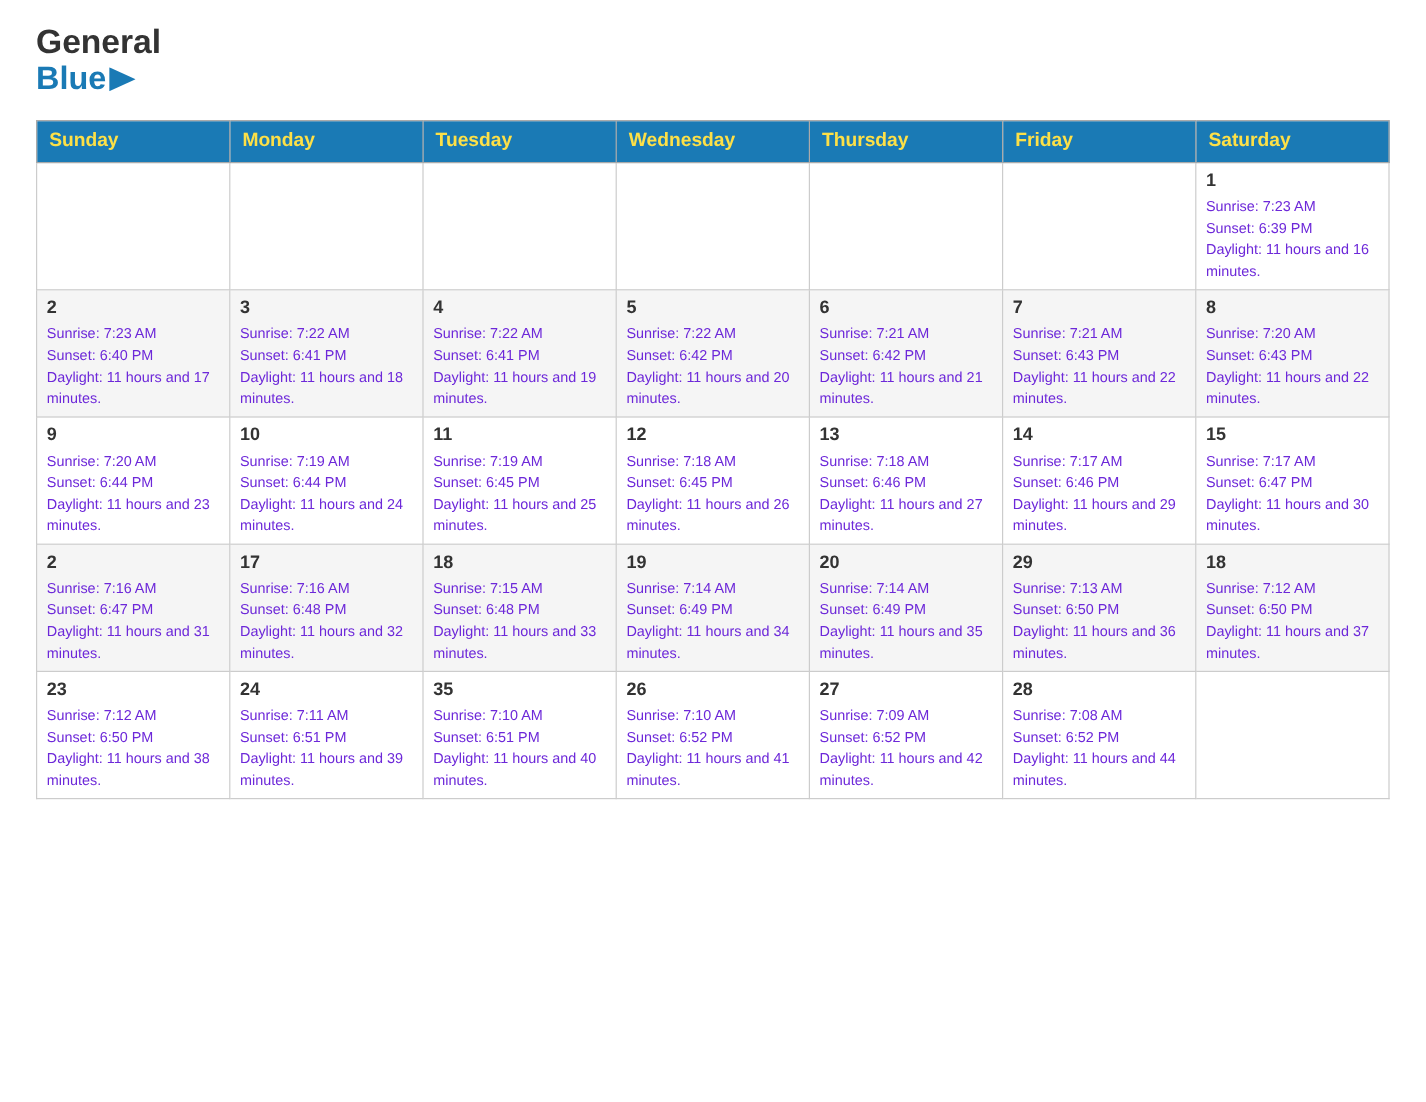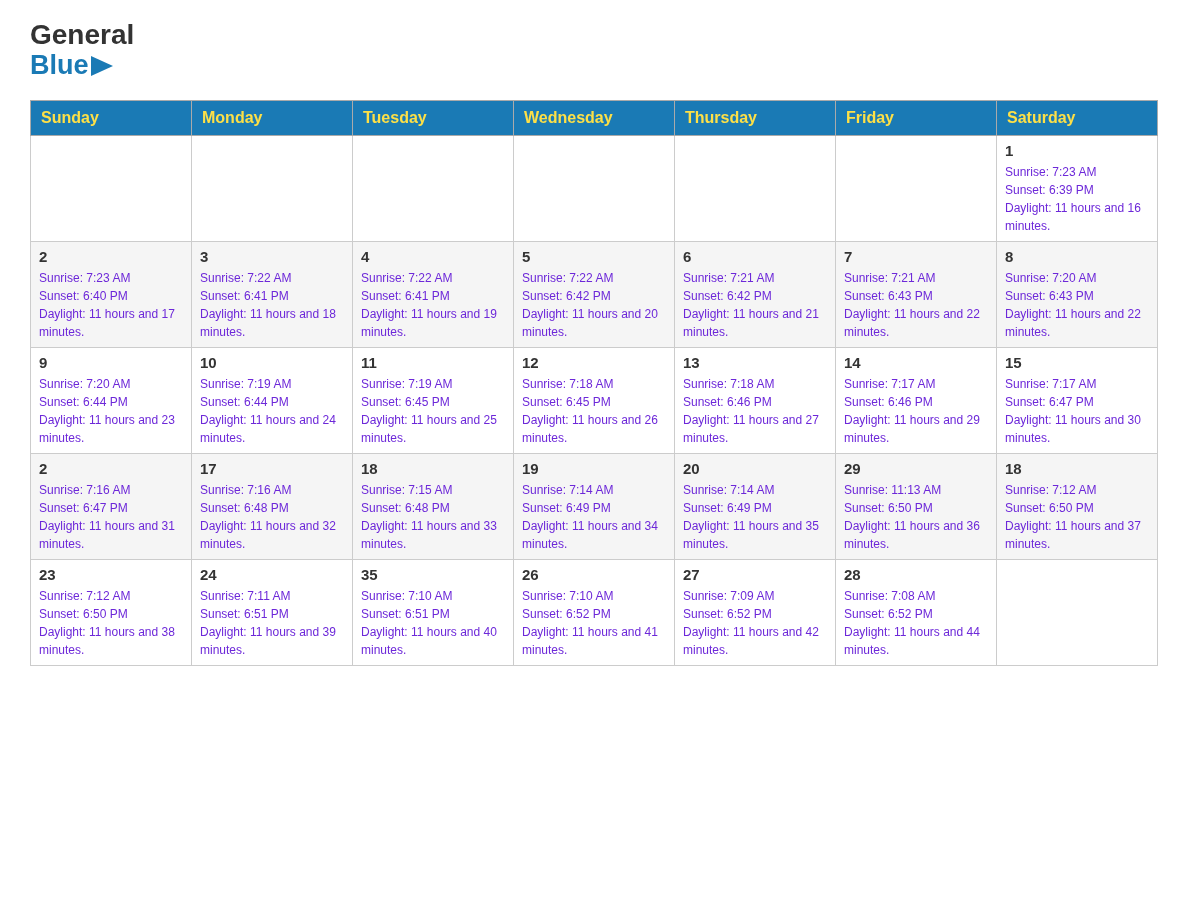--- a/index.html
+++ b/index.html
@@ -242,21 +242,21 @@
 Daylight: 11 hours and 34 minutes.</div>
         </td>
         <td>
           <span class="day-num">20</span>
           <div class="day-info" style="white-space: pre-line;">Sunrise: 7:14 AM
 Sunset: 6:49 PM
 Daylight: 11 hours and 35 minutes.</div>
         </td>
         <td>
           <span class="day-num">29</span>
-          <div class="day-info" style="white-space: pre-line;">Sunrise: 11:13 AM
+          <div class="day-info" style="white-space: pre-line;">Sunrise: 7:13 AM
 Sunset: 6:50 PM
 Daylight: 11 hours and 36 minutes.</div>
         </td>
         <td>
           <span class="day-num">18</span>
           <div class="day-info" style="white-space: pre-line;">Sunrise: 7:12 AM
 Sunset: 6:50 PM
 Daylight: 11 hours and 37 minutes.</div>
         </td>
       </tr>

